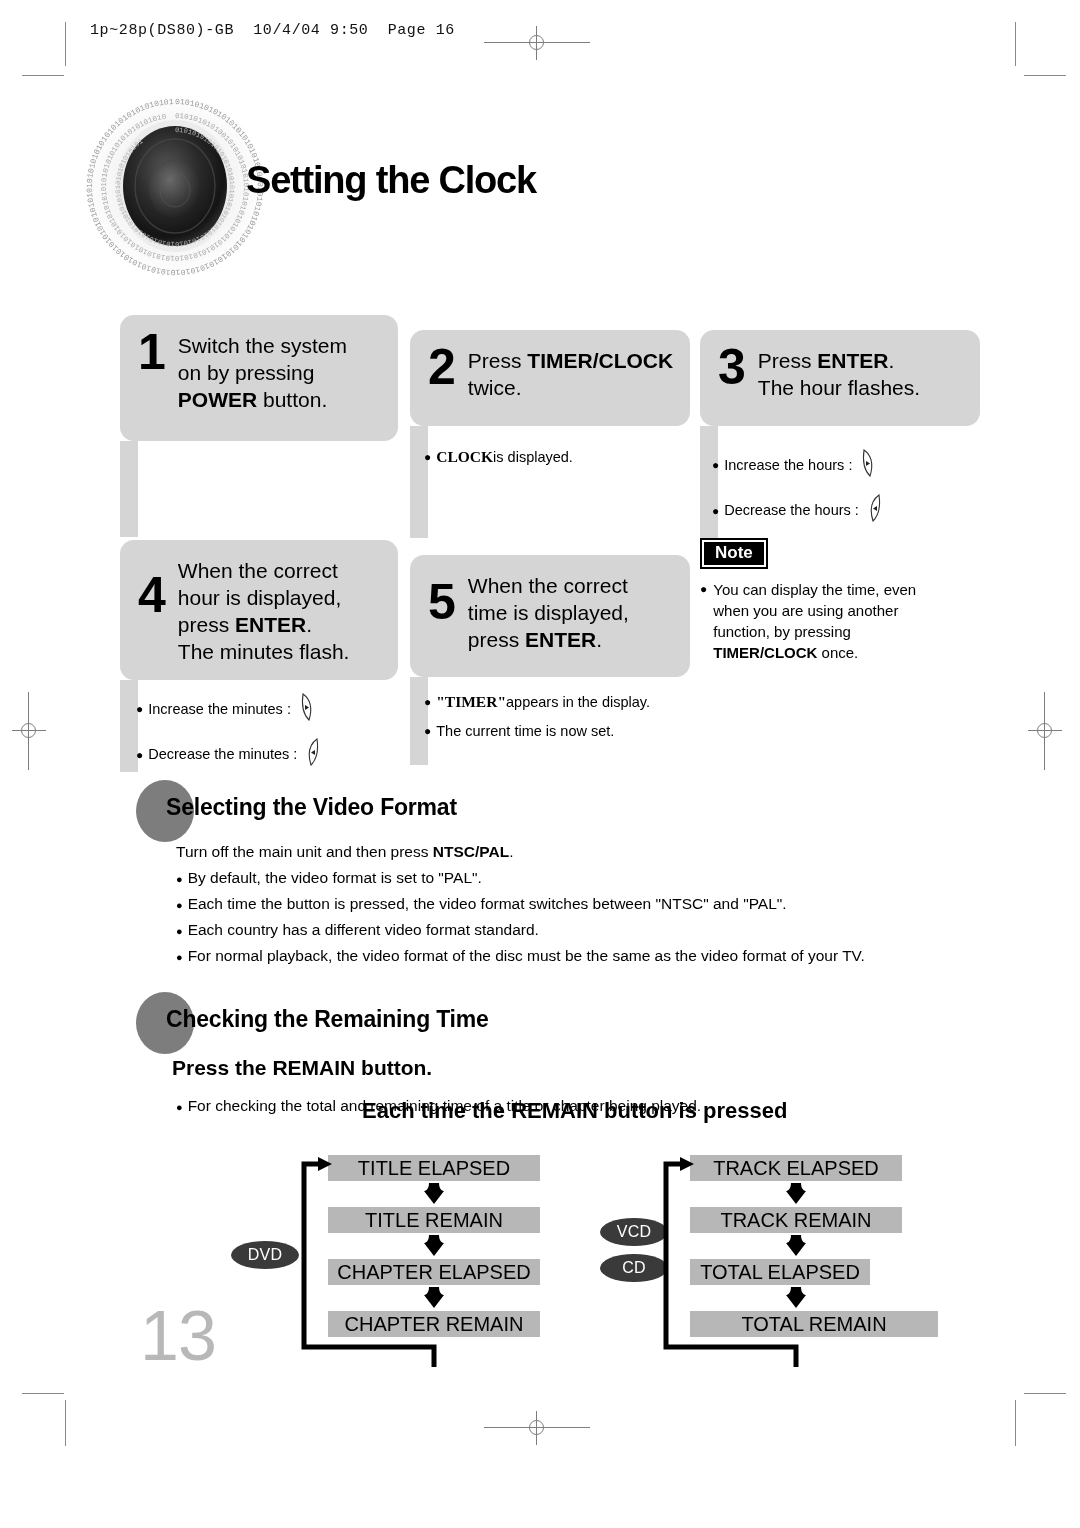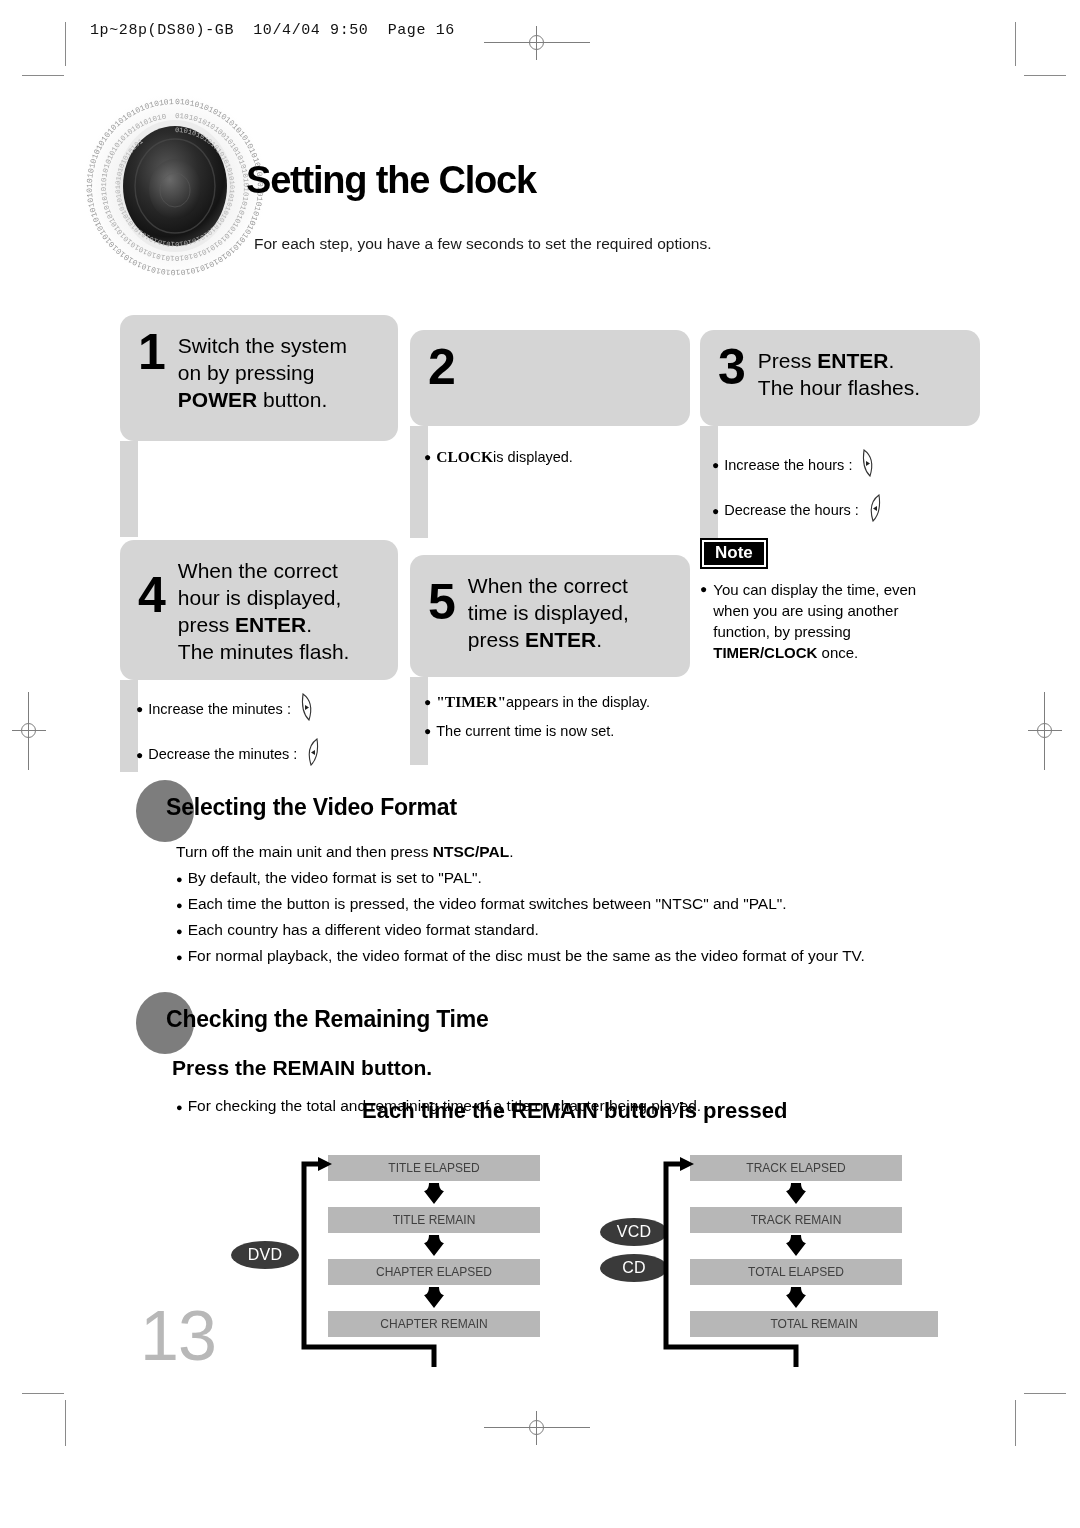--- a/index.html
+++ b/index.html
@@ -198,25 +198,25 @@
   
   .flow-title {
     position: absolute;
     font-size: 22px;
     font-weight: bold;
     color: #000;
   }
   .flow-box {
     position: absolute;
     background: #b7b7b7;
-    font-size: 12px;
+    font-size: 20px;
     text-align: center;
     line-height: 26px;
     height: 26px;
-    color: #404040;
+    color: #000000;
   }
   .flow-arrow {
     position: absolute;
     width: 26px; height: 22px;
   }
   .disc-badge {
     position: absolute;
     background: #3a3a3a;
     color: #fff;
     border-radius: 50%;
@@ -306,38 +306,41 @@
     <ellipse cx="101" cy="103" rx="26" ry="30" fill="url(#dome)"></ellipse>
     <ellipse cx="101" cy="104" rx="15" ry="17" fill="none" stroke="#5a5a5a" stroke-width="1" opacity="0.6"></ellipse>
     <g fill="#b5b5b5" font-family="'Liberation Mono', monospace" font-size="7">
       <text><textPath href="#ring3">01010101010101010101010101010101010101010101010101010101010101010101010101</textPath></text>
     </g>
   </svg>
 </div>
 
 <h1 class="page-title">Setting the Clock</h1>
 <div class="page-intro">
-  <div>For each step, you have a few seconds to set the required options.</div>
 </div>
 
 <div class="step" style="left:120px; top:315px; width:278px;">
   <div class="step-head" style="height:126px;">
     <div class="step-num">1</div>
     <div class="step-text">
       <span>Switch the system</span><br>
       <span>on by pressing</span><br>
       <b>POWER</b><span> button.</span>
     </div>
   </div>
   <div class="step-tail" style="height:96px;"></div>
 </div>
 
 <div class="step" style="left:410px; top:330px; width:280px;">
   <div class="step-head" style="height:96px;">
     <div class="step-num">2</div>
+    <div class="step-text">
+      <span>Press </span><b>TIMER/CLOCK</b><br>
+      <span>twice.</span>
+    </div>
   </div>
   <div class="step-tail" style="height:112px;"></div>
 </div>
 <div class="step-notes" style="left:424px; top:448px; width:260px;">
   <div class="n">
     <span class="dot">●</span>
     <span class="serif-b">CLOCK</span>
       <span> is displayed.</span>
   </div>
 </div>
@@ -511,21 +514,21 @@
   <svg width="26" height="22" viewBox="0 0 26 22">
       <path d="M8 0 C8 7, 4 8, 3 8 L13 21 L23 8 C22 8, 18 7, 18 0 Z" fill="#000"></path>
     </svg>
 </div>
 <div class="flow-box" style="left:690px; top:1207px; width:212px;">TRACK REMAIN</div>
 <div class="flow-arrow" style="left:783px; top:1235px;">
   <svg width="26" height="22" viewBox="0 0 26 22">
       <path d="M8 0 C8 7, 4 8, 3 8 L13 21 L23 8 C22 8, 18 7, 18 0 Z" fill="#000"></path>
     </svg>
 </div>
-<div class="flow-box" style="left:690px; top:1259px; width:212px;">TOTAL ELAPSED</div>
+<div class="flow-box" style="left:690px; top:1259px; width:180px;">TOTAL ELAPSED</div>
 <div class="flow-arrow" style="left:783px; top:1287px;">
   <svg width="26" height="22" viewBox="0 0 26 22">
       <path d="M8 0 C8 7, 4 8, 3 8 L13 21 L23 8 C22 8, 18 7, 18 0 Z" fill="#000"></path>
     </svg>
 </div>
 <div class="flow-box" style="left:690px; top:1311px; width:248px;">TOTAL REMAIN</div>
 <div class="loop" style="left:658px; top:1152px;">
   <svg width="160" height="230" viewBox="0 0 160 230">
     <path d="M138 215 L138 195 L8 195 L8 12 L26 12" fill="none" stroke="#000" stroke-width="5"></path>
     <path d="M22 5 L36 12 L22 19 Z" fill="#000"></path>

